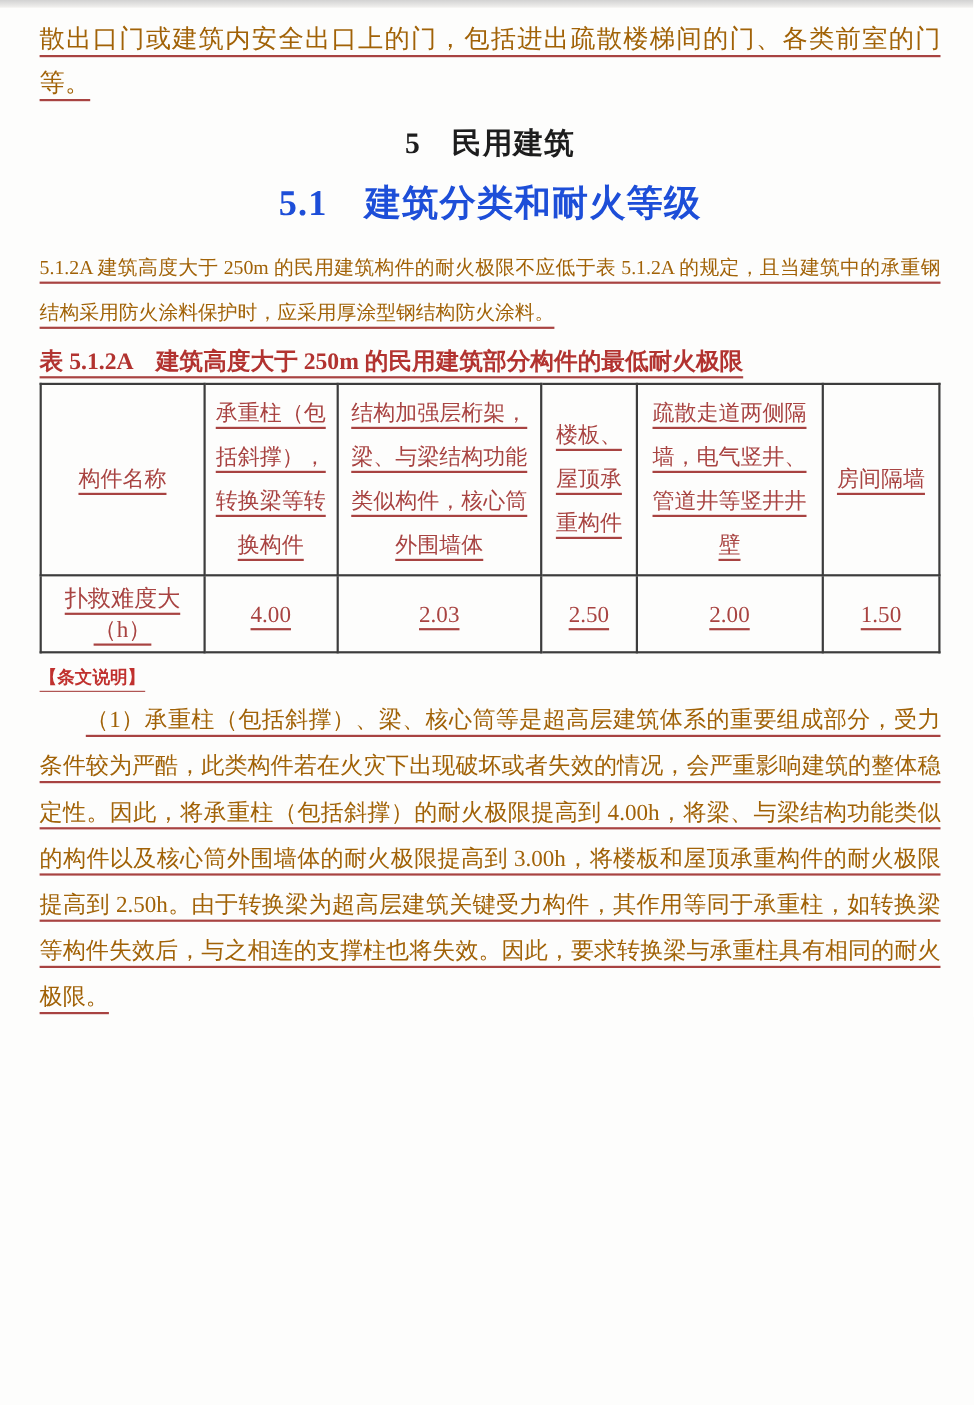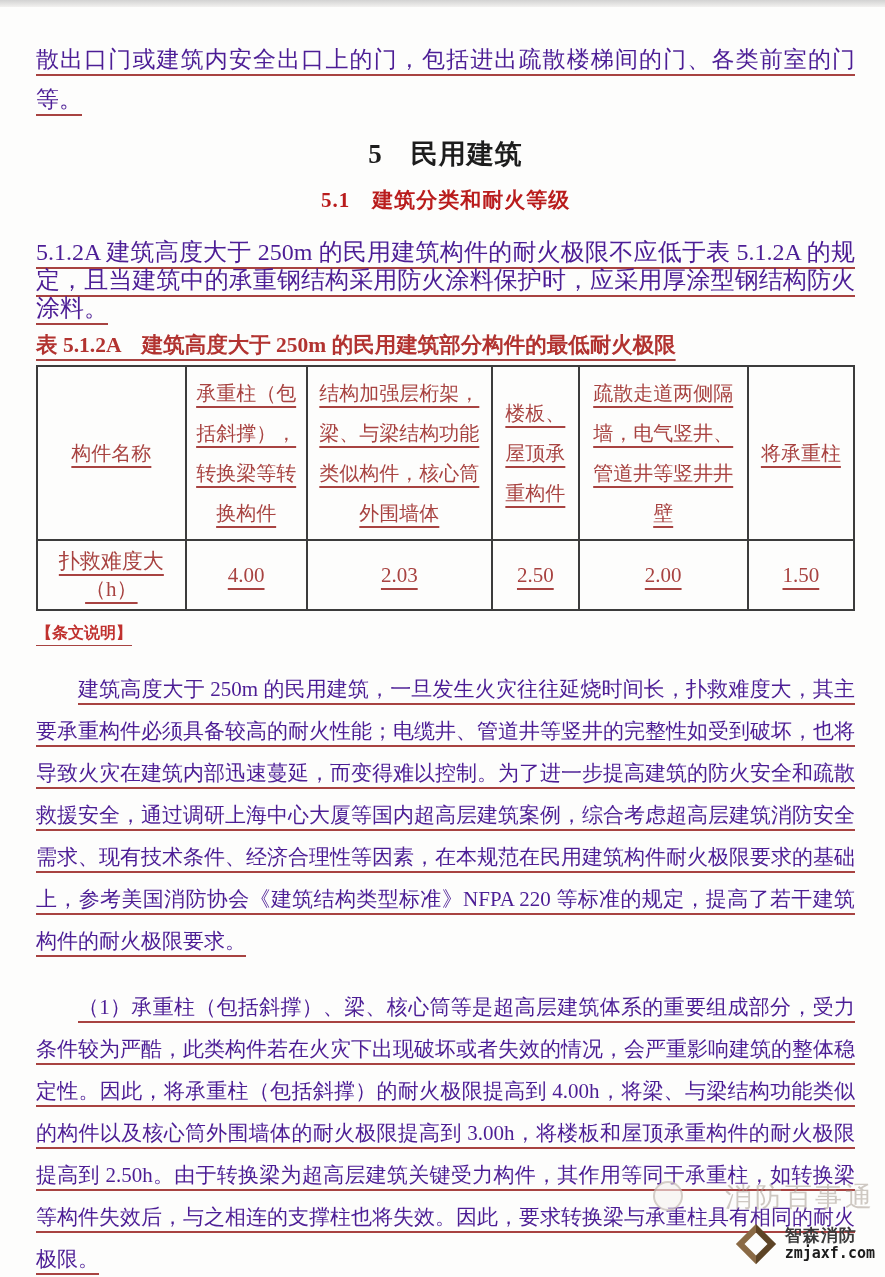--- a/index.html
+++ b/index.html
@@ -14,21 +14,21 @@
     padding: 16px 30px 0 36px;
     font-family: "Liberation Serif", "DejaVu Serif", serif;
   }
   .top-edge {
     position: absolute;
     top: 0; left: 0; right: 0;
     height: 7px;
     background: linear-gradient(#d2d2d2, #f2f1ef);
   }
   p { margin: 0; }
-  .red-text { color: #4c1d95; margin-top: 24px; }
+  .red-text { color: #a16207; }
   .black-text { color: #262626; }
   .underlined {
     text-decoration: underline;
     text-decoration-color: #a84341;
     text-decoration-thickness: 1.5px;
     text-underline-offset: 7px;
   }
   .intro-line {
     font-size: 23px;
     line-height: 40px;
@@ -45,28 +45,28 @@
     margin: 16px 0 12px 0;
     text-align: center;
     font-size: 27px;
     font-weight: bold;
     color: #1d1d1d;
     letter-spacing: 1px;
   }
   .section-heading {
     margin: 14px 0 16px 0;
     text-align: center;
-    font-size: 21px;
-    font-weight: bold;
-    color: #b91c1c;
+    font-size: 33px;
+    font-weight: bold;
+    color: #1d4ed8;
     letter-spacing: 1px;
   }
   .clause-para {
-    font-size: 24px;
-    line-height: 28px;
+    font-size: 18px;
+    line-height: 41px;
     text-align: justify;
   }
   .table-title {
     margin: 8px 0 6px 0;
     text-align: left;
     font-size: 21.5px;
     font-weight: bold;
     color: #b23330;
   }
   table.fire-table {
@@ -187,46 +187,31 @@
       <col style="width:20.7%">
       <col style="width:13.0%">
     </colgroup>
     <tbody>
       <tr class="header-row">
         <td><span>构件名称</span></td>
         <td><span>承重柱（包括斜撑），转换梁等转换构件</span></td>
         <td><span>结构加强层桁架，梁、与梁结构功能类似构件，核心筒外围墙体</span></td>
         <td><span>楼板、屋顶承重构件</span></td>
         <td><span>疏散走道两侧隔墙，电气竖井、管道井等竖井井壁</span></td>
-        <td><span>将承重柱</span></td>
+        <td><span>房间隔墙</span></td>
       </tr>
       <tr class="data-row">
         <td><span>扑救难度大（h）</span></td>
         <td><span>4.00</span></td>
         <td><span>2.03</span></td>
         <td><span>2.50</span></td>
         <td><span>2.00</span></td>
         <td><span>1.50</span></td>
       </tr>
     </tbody>
   </table>
 
   <div class="commentary-heading">【条文说明】</div>
 
-  <p class="commentary-para red-text underlined">建筑高度大于 250m 的民用建筑，一旦发生火灾往往延烧时间长，扑救难度大，其主要承重构件必须具备较高的耐火性能；电缆井、管道井等竖井的完整性如受到破坏，也将导致火灾在建筑内部迅速蔓延，而变得难以控制。为了进一步提高建筑的防火安全和疏散救援安全，通过调研上海中心大厦等国内超高层建筑案例，综合考虑超高层建筑消防安全需求、现有技术条件、经济合理性等因素，在本规范在民用建筑构件耐火极限要求的基础上，参考美国消防协会《建筑结构类型标准》NFPA 220 等标准的规定，提高了若干建筑构件的耐火极限要求。</p>
 
   <p class="commentary-para red-text underlined">（1）承重柱（包括斜撑）、梁、核心筒等是超高层建筑体系的重要组成部分，受力条件较为严酷，此类构件若在火灾下出现破坏或者失效的情况，会严重影响建筑的整体稳定性。因此，将承重柱（包括斜撑）的耐火极限提高到 4.00h，将梁、与梁结构功能类似的构件以及核心筒外围墙体的耐火极限提高到 3.00h，将楼板和屋顶承重构件的耐火极限提高到 2.50h。由于转换梁为超高层建筑关键受力构件，其作用等同于承重柱，如转换梁等构件失效后，与之相连的支撑柱也将失效。因此，要求转换梁与承重柱具有相同的耐火极限。</p>
 
-  <div class="watermark">
-    <span class="faint-circle"></span>
-    <span class="faint-mark">消防百事通</span>
-    <div class="brand">
-      <svg width="46" height="46" viewBox="0 0 48 48">
-        <polygon points="24,3 3,24 24,45 24,36 12,24 24,12" fill="#8a6a45"></polygon>
-        <polygon points="24,3 45,24 24,45 24,36 36,24 24,12" fill="#5d4426"></polygon>
-      </svg>
-      <div class="brand-texts">
-        <span class="brand-name">智森消防</span>
-        <span class="brand-url">zmjaxf.com</span>
-      </div>
-    </div>
-  </div>
 </div>
 
 </body></html>

